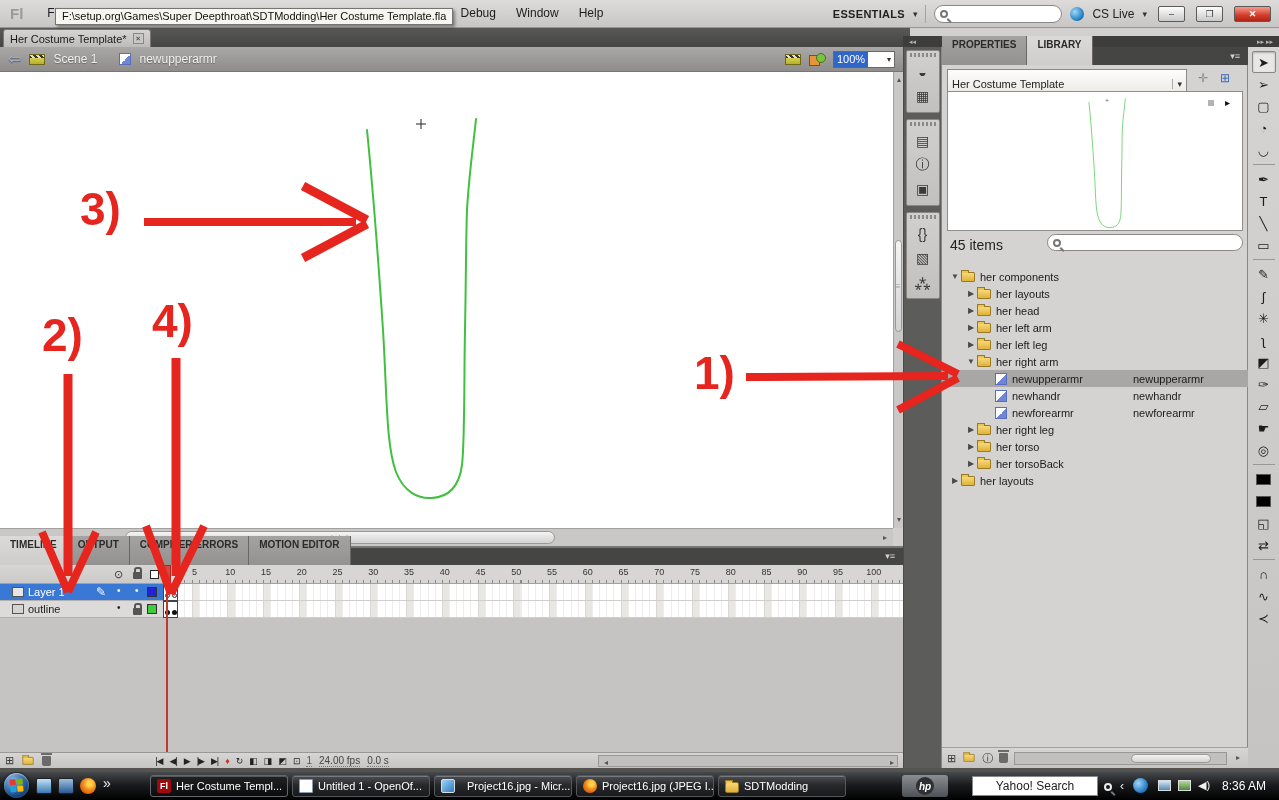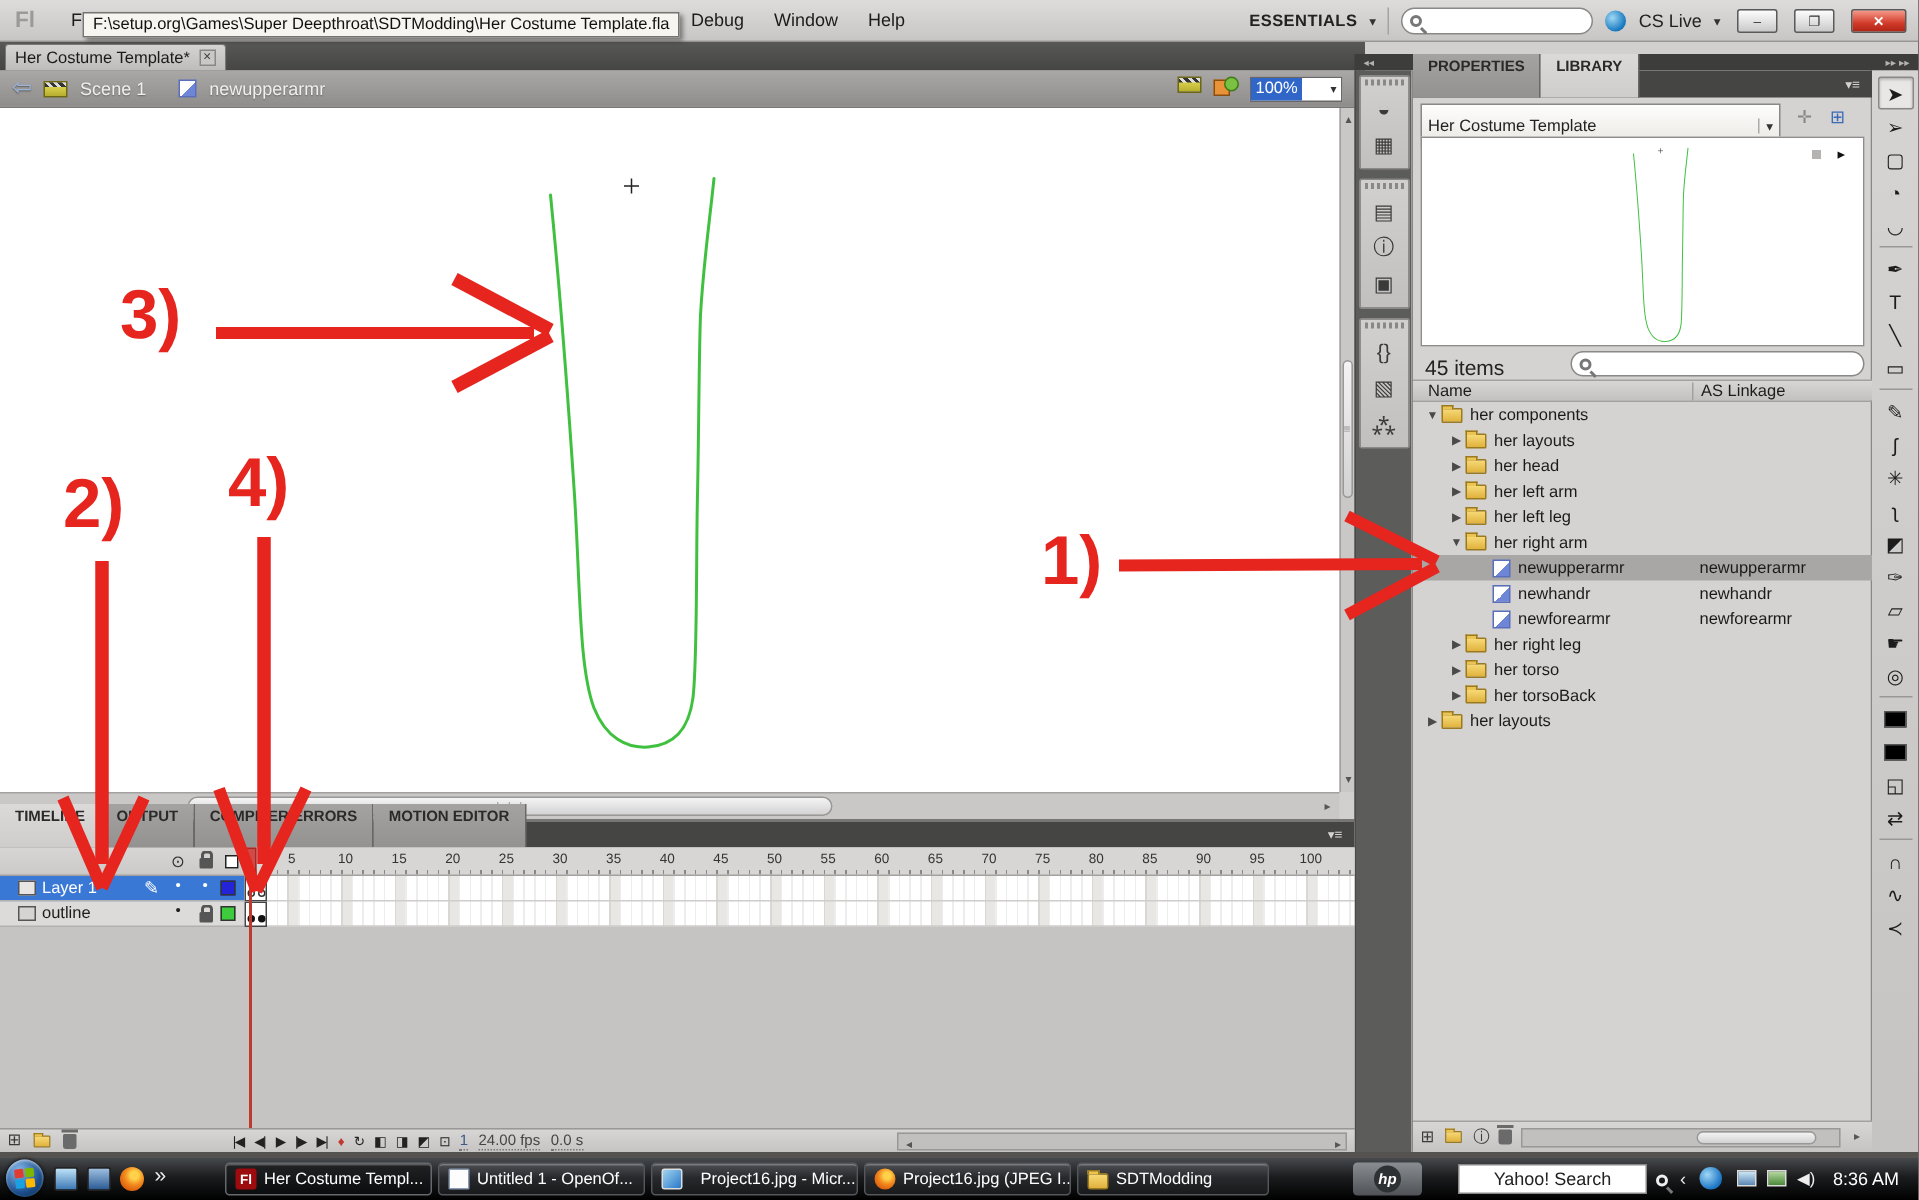--- a/index.html
+++ b/index.html
@@ -50,21 +50,21 @@
   #editbar{position:absolute;left:0;top:47px;width:903px;height:25px;
            background:linear-gradient(#aaa8a6,#8f8d8b);border-bottom:1px solid #787674;
            display:flex;align-items:center;gap:8px;padding:0 8px;}
   #backarrow{color:#9db5d8;font-size:16px;line-height:1;text-shadow:0 1px 1px #555;}
   .clap{width:16px;height:11px;background:linear-gradient(#e8e05a,#b7ae2f);border:1px solid #6d6716;position:relative;}
   .clap::before{content:"";position:absolute;top:0;left:0;right:0;height:3px;
                 background:repeating-linear-gradient(45deg,#333 0 2px,#ddd 2px 4px);}
   .ebtext{font-size:12px;color:#f0efee;text-shadow:0 1px 1px #666;}
   .symi{width:12px;height:12px;flex:0 0 12px;border:1px solid #5a6fbb;
         background:linear-gradient(135deg,#ffffff 0 55%,#6f86d6 55% 100%);}
-  #ebright{margin-left:auto;display:flex;gap:8px;}
+  #ebright{margin-left:auto;display:flex;align-items:center;gap:8px;}
   .editsym{width:16px;height:12px;position:relative;}
   .editsym::before{content:"";position:absolute;left:0;top:2px;width:9px;height:9px;background:#e8923a;border:1px solid #8a4d10;}
   .editsym::after{content:"";position:absolute;left:7px;top:0;width:8px;height:8px;border-radius:50%;background:#79c043;border:1px solid #3f7a12;}
   #zoombox{width:62px;height:17px;background:#fff;border:1px solid #6a6866;display:flex;align-items:center;}
   #zoomval{background:#2f66c8;color:#fff;font-size:11px;padding:0 3px;line-height:15px;}
   #zoomdrop{margin-left:auto;font-size:8px;color:#333;padding-right:3px;}
 
   
   #canvas{position:absolute;left:0;top:72px;width:893px;height:456px;background:#fff;overflow:hidden;}
   #vscroll{position:absolute;left:893px;top:72px;width:10px;height:456px;background:#cac8c6;border-left:1px solid #a3a1a0;}
@@ -437,24 +437,20 @@
         <use href="#armshape"></use>
       </svg>
       <span class="prevmark1"></span>
       <span class="prevmark2">▸</span>
     </div>
     <span id="libcount">45 items</span>
     <span id="libsearchwrap" class="searchwrap">
       <span class="mag"></span>
       <input id="libsearch" value="" style="">
     </span>
-    <div id="libcols">
-      <span id="colname">Name</span>
-      <span id="collink">AS Linkage</span>
-    </div>
     <div id="libtree">
         <div class="trow">
           <div class="tri" style="left: 8px;">▼</div>
           <div class="fold" style="margin-left: 19px;"></div>
           <div class="tlabel">her components</div>
         </div>
         <div class="trow">
           <div class="tri" style="left: 24px;">▶</div>
           <div class="fold" style="margin-left: 35px;"></div>
           <div class="tlabel">her layouts</div>

